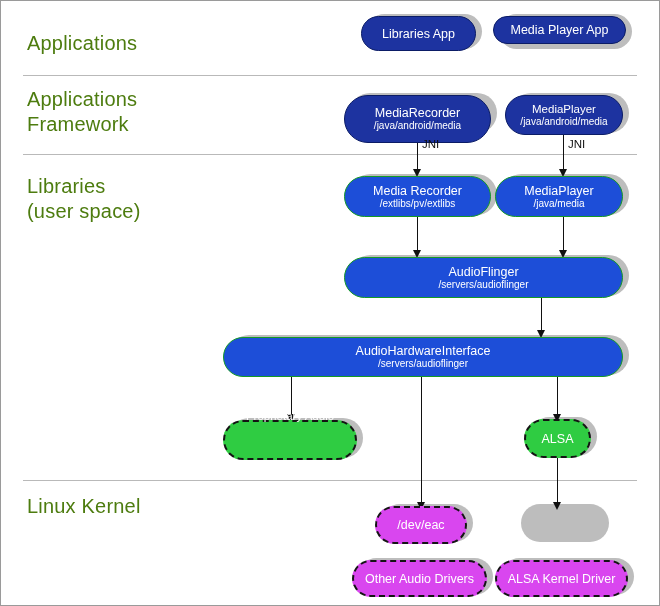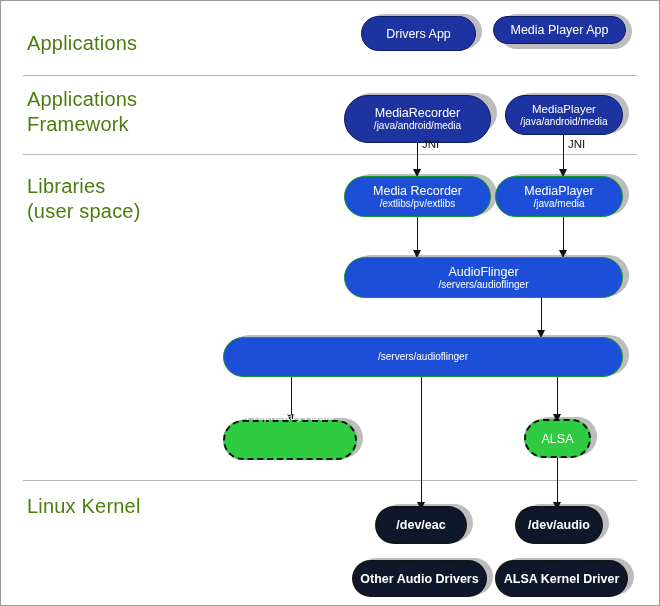--- a/index.html
+++ b/index.html
@@ -20,21 +20,21 @@
   }
   .node .t1{font-size:12.5px;line-height:14px;}
   .node .t2{font-size:10px;line-height:12px;}
   .node.small .t1{font-size:11.5px;line-height:13px;}
   .shadow{
     position:absolute;background:#bdbdbd;border-radius:999px;z-index:1;
   }
   .blue{background:#1d33a0;border:1px solid #0b1c66;}
   .green{background:#1d4ed8;border:1px solid #149a25;}
   .green-dash{background:#2fcc42;border:2px dashed #141414;gap:35px;}
-  .red-dash{background:#0f172a;border:2px dashed #141414;font-weight:bold;}
+  .red-dash{background:#d946ef;border:2px dashed #141414;}
   .vline{position:absolute;width:0;border-left:1.5px solid #111;z-index:2;}
   .arrowhead{
     position:absolute;width:0;height:0;z-index:2;
     border-left:4.5px solid transparent;border-right:4.5px solid transparent;
     border-top:8px solid #111;
   }
   .jni{position:absolute;color:#111;font-size:11.5px;z-index:4;}
 </style>
 </head>
 <body>
@@ -76,21 +76,21 @@
   <div class="arrowhead" style="left:415.5px;top:501px;"></div>
 
   <div class="vline" style="left:556px;top:375px;height:41px;"></div>
   <div class="arrowhead" style="left:551.5px;top:413px;"></div>
 
   <div class="vline" style="left:556px;top:455px;height:51px;"></div>
   <div class="arrowhead" style="left:551.5px;top:501px;"></div>
 
   <div class="shadow" style="left:366px;top:13px;width:115px;height:35px;"></div>
   <div class="node blue" style="left:360px;top:15px;width:115px;height:35px;">
-    <span class="t1">Drivers App</span>
+    <span class="t1">Libraries App</span>
   </div>
 
   <div class="shadow" style="left:498px;top:13px;width:133px;height:35px;"></div>
   <div class="node blue" style="left:492px;top:15px;width:133px;height:28px;">
     <span class="t1">Media Player App</span>
   </div>
 
   <div class="shadow" style="left:349px;top:92px;width:147px;height:40px;"></div>
   <div class="node blue" style="left:343px;top:94px;width:147px;height:48px;">
     <span class="t1">MediaRecorder</span>
@@ -116,43 +116,41 @@
   </div>
 
   <div class="shadow" style="left:349px;top:254px;width:279px;height:41px;"></div>
   <div class="node green" style="left:343px;top:256px;width:279px;height:41px;">
     <span class="t1">AudioFlinger</span>
     <span class="t2">/servers/audioflinger</span>
   </div>
 
   <div class="shadow" style="left:228px;top:334px;width:400px;height:40px;"></div>
   <div class="node green" style="left:222px;top:336px;width:400px;height:40px;">
+    <span class="t1">AudioHardwareInterface</span>
     <span class="t2">/servers/audioflinger</span>
   </div>
 
   <div class="shadow" style="left:228px;top:417px;width:134px;height:40px;"></div>
   <div class="node green-dash small" style="left:222px;top:419px;width:134px;height:40px;">
     <span class="t1">Proprietary Aduio</span>
     <span class="t1">Libraries</span>
   </div>
 
   <div class="shadow" style="left:529px;top:416px;width:67px;height:39px;"></div>
   <div class="node green-dash" style="left:523px;top:418px;width:67px;height:39px;">
     <span class="t1">ALSA</span>
   </div>
 
   <div class="shadow" style="left:380px;top:503px;width:92px;height:38px;"></div>
   <div class="node red-dash" style="left:374px;top:505px;width:92px;height:38px;">
     <span class="t1">/dev/eac</span>
   </div>
 
   <div class="shadow" style="left:520px;top:503px;width:88px;height:38px;"></div>
-  <div class="node red-dash" style="left:514px;top:505px;width:88px;height:38px;">
-    <span class="t1">/dev/audio</span>
-  </div>
 
   <div class="shadow" style="left:357px;top:557px;width:135px;height:37px;"></div>
   <div class="node red-dash" style="left:351px;top:559px;width:135px;height:37px;">
     <span class="t1">Other Audio Drivers</span>
   </div>
 
   <div class="shadow" style="left:500px;top:557px;width:133px;height:37px;"></div>
   <div class="node red-dash" style="left:494px;top:559px;width:133px;height:37px;">
     <span class="t1">ALSA Kernel Driver</span>
   </div>

